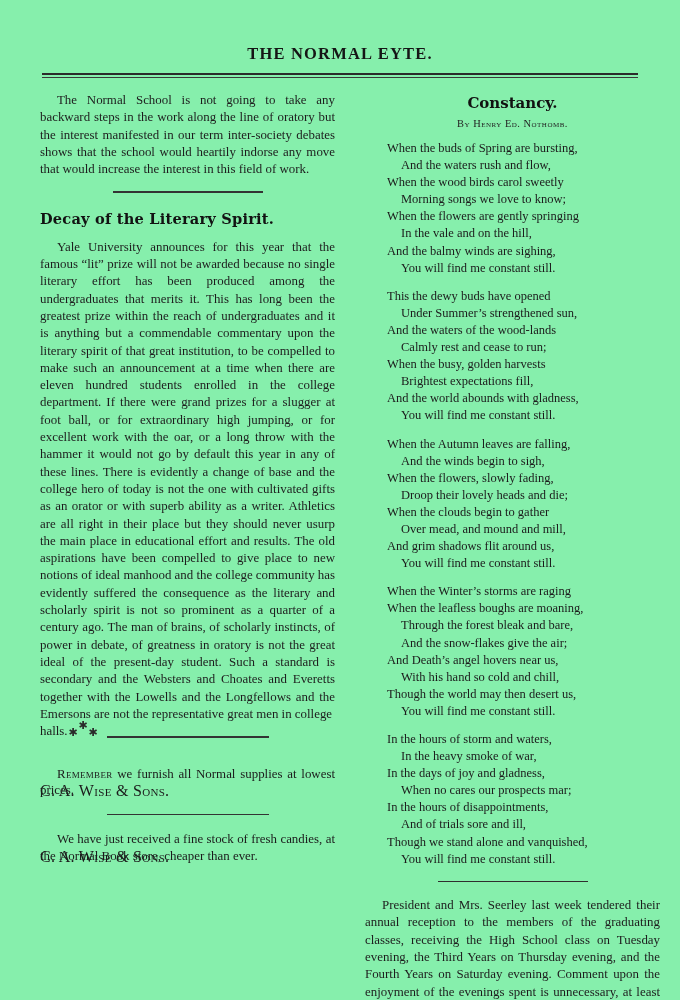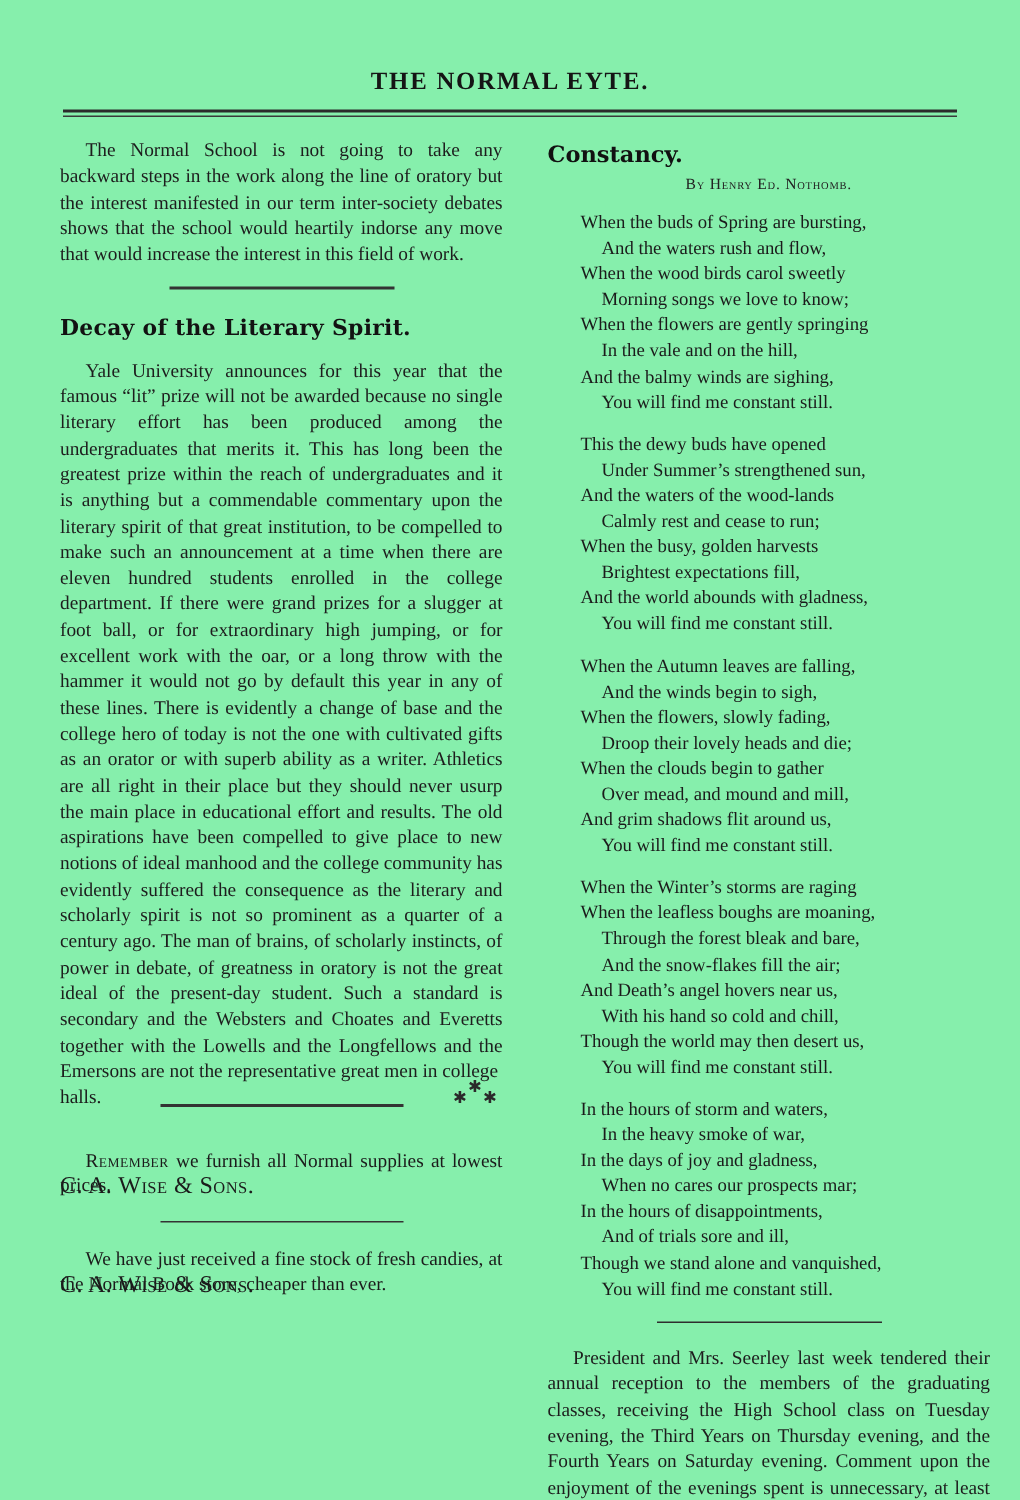--- a/index.html
+++ b/index.html
@@ -103,21 +103,20 @@
     font-size: 11px;
     line-height: 1;
   }
   .asterism .a1 { position: absolute; left: 11px;  top: -3px; }
   .asterism .a2 { position: absolute; left: 1px;   top: 4px; }
   .asterism .a3 { position: absolute; left: 21px;  top: 4px; }
 
   .halls-row {
     display: flex;
     align-items: flex-start;
-    justify-content: space-between;
   }
   .halls-row .halls-word {
     font-size: 12.9px;
     line-height: 17.3px;
   }
 
   .ad {
     font-size: 12.9px;
     line-height: 16.4px;
     text-align: justify;
@@ -130,20 +129,21 @@
   }
   .sign {
     display: block;
     padding-right: 8px;
     margin-top: -16.4px;
   }
   .ad-block { margin-top: 28px; }
 
   
   .poem-title {
+    text-align: center;
     font-family: "DejaVu Serif", "Liberation Serif", serif;
     font-weight: 700;
     font-size: 15px;
     margin: 2px 0 6px 0;
     color: #111;
   }
   .poem-by {
     text-align: center;
     font-variant: small-caps;
     font-size: 10.4px;
@@ -252,21 +252,21 @@
             <span class="ln ind">Droop their lovely heads and die;</span>
             <span class="ln">When the clouds begin to gather</span>
             <span class="ln ind">Over mead, and mound and mill,</span>
             <span class="ln">And grim shadows flit around us,</span>
             <span class="ln ind">You will find me constant still.</span>
           </div>
           <div class="stanza">
             <span class="ln">When the Winter’s storms are raging</span>
             <span class="ln">When the leafless boughs are moaning,</span>
             <span class="ln ind">Through the forest bleak and bare,</span>
-            <span class="ln ind">And the snow-flakes fill the air;</span>
+            <span class="ln ind">And the snow-flakes give the air;</span>
             <span class="ln">And Death’s angel hovers near us,</span>
             <span class="ln ind">With his hand so cold and chill,</span>
             <span class="ln">Though the world may then desert us,</span>
             <span class="ln ind">You will find me constant still.</span>
           </div>
           <div class="stanza">
             <span class="ln">In the hours of storm and waters,</span>
             <span class="ln ind">In the heavy smoke of war,</span>
             <span class="ln">In the days of joy and gladness,</span>
             <span class="ln ind">When no cares our prospects mar;</span>

